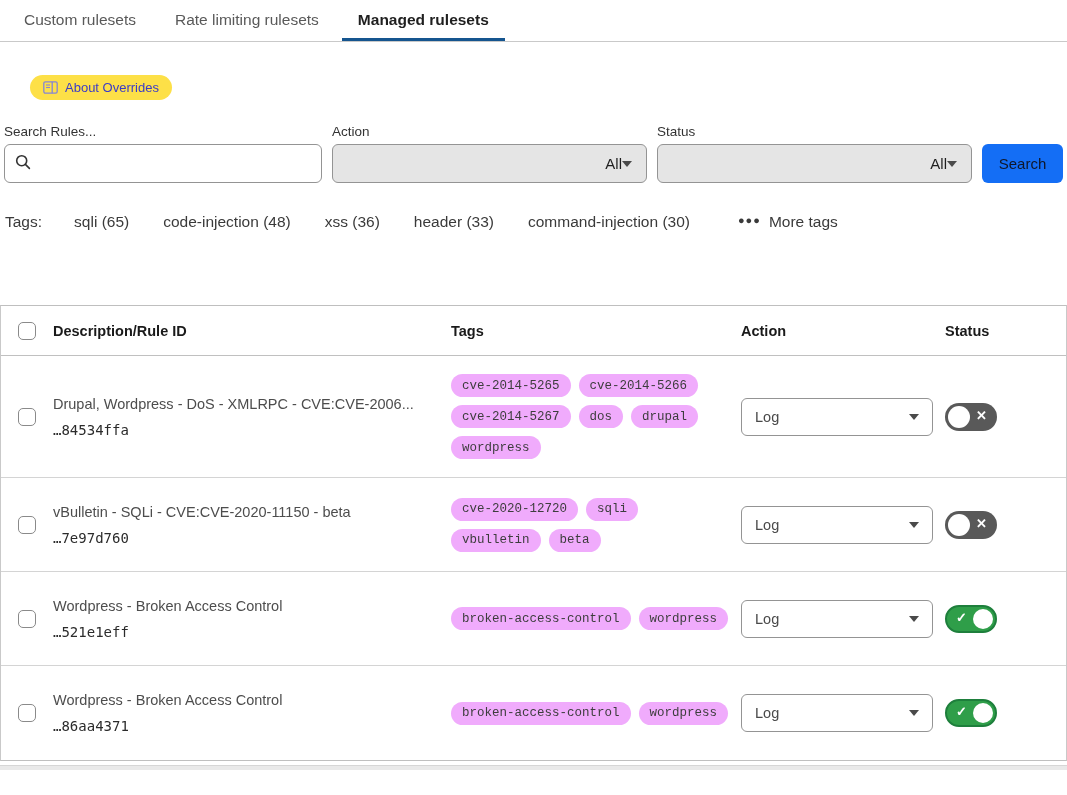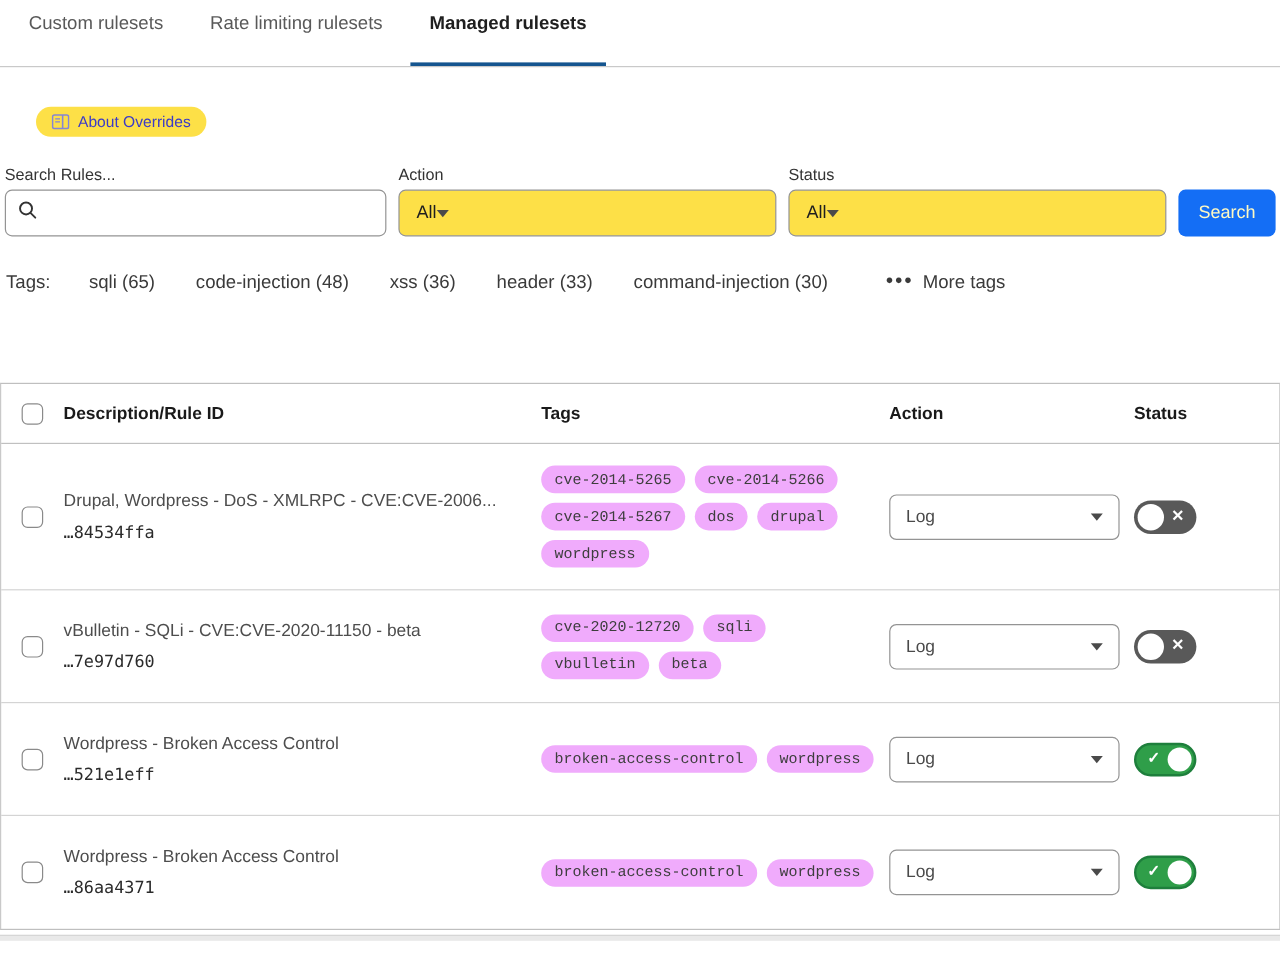--- a/index.html
+++ b/index.html
@@ -1,20 +1,20 @@
 <!DOCTYPE html>
 <html><head>
 <meta charset="utf-8">
 <style>
   * { margin:0; padding:0; box-sizing:border-box; }
   html,body { width:1067px; height:795px; background:#fff; overflow:hidden;
     font-family:"Liberation Sans", sans-serif; color:#1f1f1f; }
 
   
-  .tabs { display:flex; padding-left:8px; border-bottom:1px solid #c9c9c9; height:56px; }
+  .tabs { display:flex; padding-left:8px; border-bottom:1px solid #c9c9c9; height:42px; }
   .tab { padding:11px 16px 10px; font-size:15.5px; color:#595959; cursor:pointer;
     border-bottom:3px solid transparent; white-space:nowrap; margin-right:7px; }
   .tab.active { color:#1f1f1f; font-weight:bold; border-bottom-color:#15558F; }
 
   
   .head-row { display:flex; align-items:center; margin:33px 0 0 4px; }
   .page-title { font-size:20px; font-weight:bold; color:#1f1f1f; }
   .about-pill { display:inline-flex; align-items:center; gap:7px; margin-left:26px;
     background:#fde047; color:#3B3BC8; font-size:13px; padding:5px 13px;
     border-radius:13px; cursor:pointer; }
@@ -22,25 +22,25 @@
 
   
   .filters { display:flex; gap:10px; margin:24px 4px 0; align-items:flex-end; }
   .field { display:flex; flex-direction:column; }
   .field-label { font-size:13.5px; color:#333; margin-bottom:5px; }
   .search-box { width:318px; height:39px; border:1px solid #949494; border-radius:6px;
     display:flex; align-items:center; padding:0 10px; background:#fff; }
   .search-box input { border:none; outline:none; flex:1; font-size:15px; margin-left:8px;
     font-family:"Liberation Sans", sans-serif; }
   .select { width:315px; height:39px; border:1px solid #949494; border-radius:6px;
-    display:flex; align-items:center; justify-content:flex-start; padding:0 14px;
-    font-size:15px; color:#1f1f1f; background:#fde047; cursor:pointer; }
+    display:flex; align-items:center; justify-content:flex-end; padding:0 14px;
+    font-size:15px; color:#1f1f1f; background:#e5e5e5; cursor:pointer; }
   .caret { width:0; height:0; border-left:5px solid transparent;
     border-right:5px solid transparent; border-top:6px solid #4a4a4a; }
-  .btn-primary { width:85px; height:39px; background:#146EF5; color:#fef9c3; border:none;
+  .btn-primary { width:85px; height:39px; background:#146EF5; color:#0f172a; border:none;
     border-radius:6px; font-size:15px; font-family:"Liberation Sans", sans-serif;
     cursor:pointer; }
 
   
   .tags-bar { display:flex; align-items:center; margin:30px 0 0 5px; font-size:15.5px;
     color:#3a3a3a; }
   .tags-bar .bar-label { margin-right:32px; color:#3a3a3a; }
   .tag-link { margin-right:34px; cursor:pointer; white-space:nowrap; }
   .more-tags { display:flex; align-items:center; gap:8px; cursor:pointer; margin-left:14px; }
   .dots-icon { font-size:11px; letter-spacing:1px; color:#3a3a3a; position:relative; top:-2px; }

